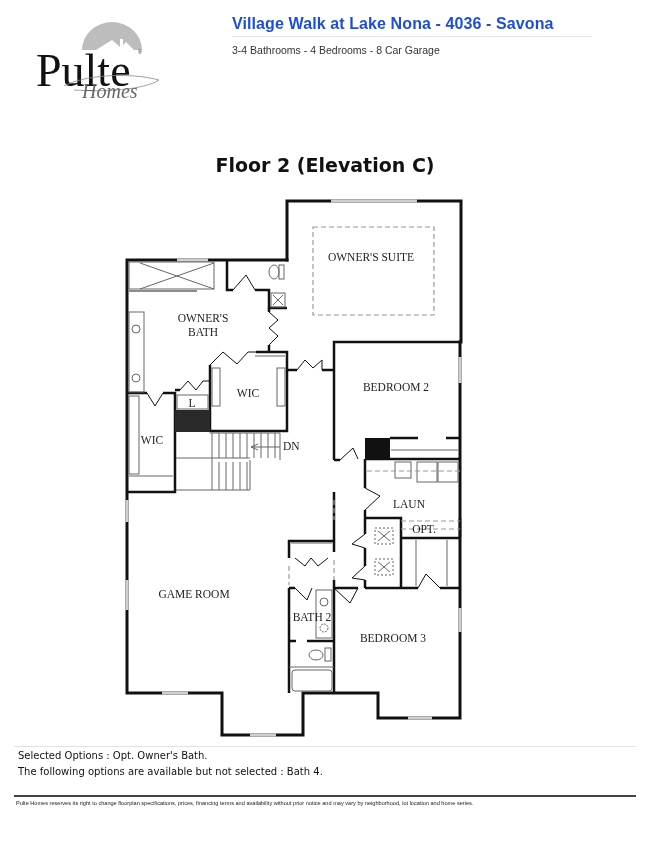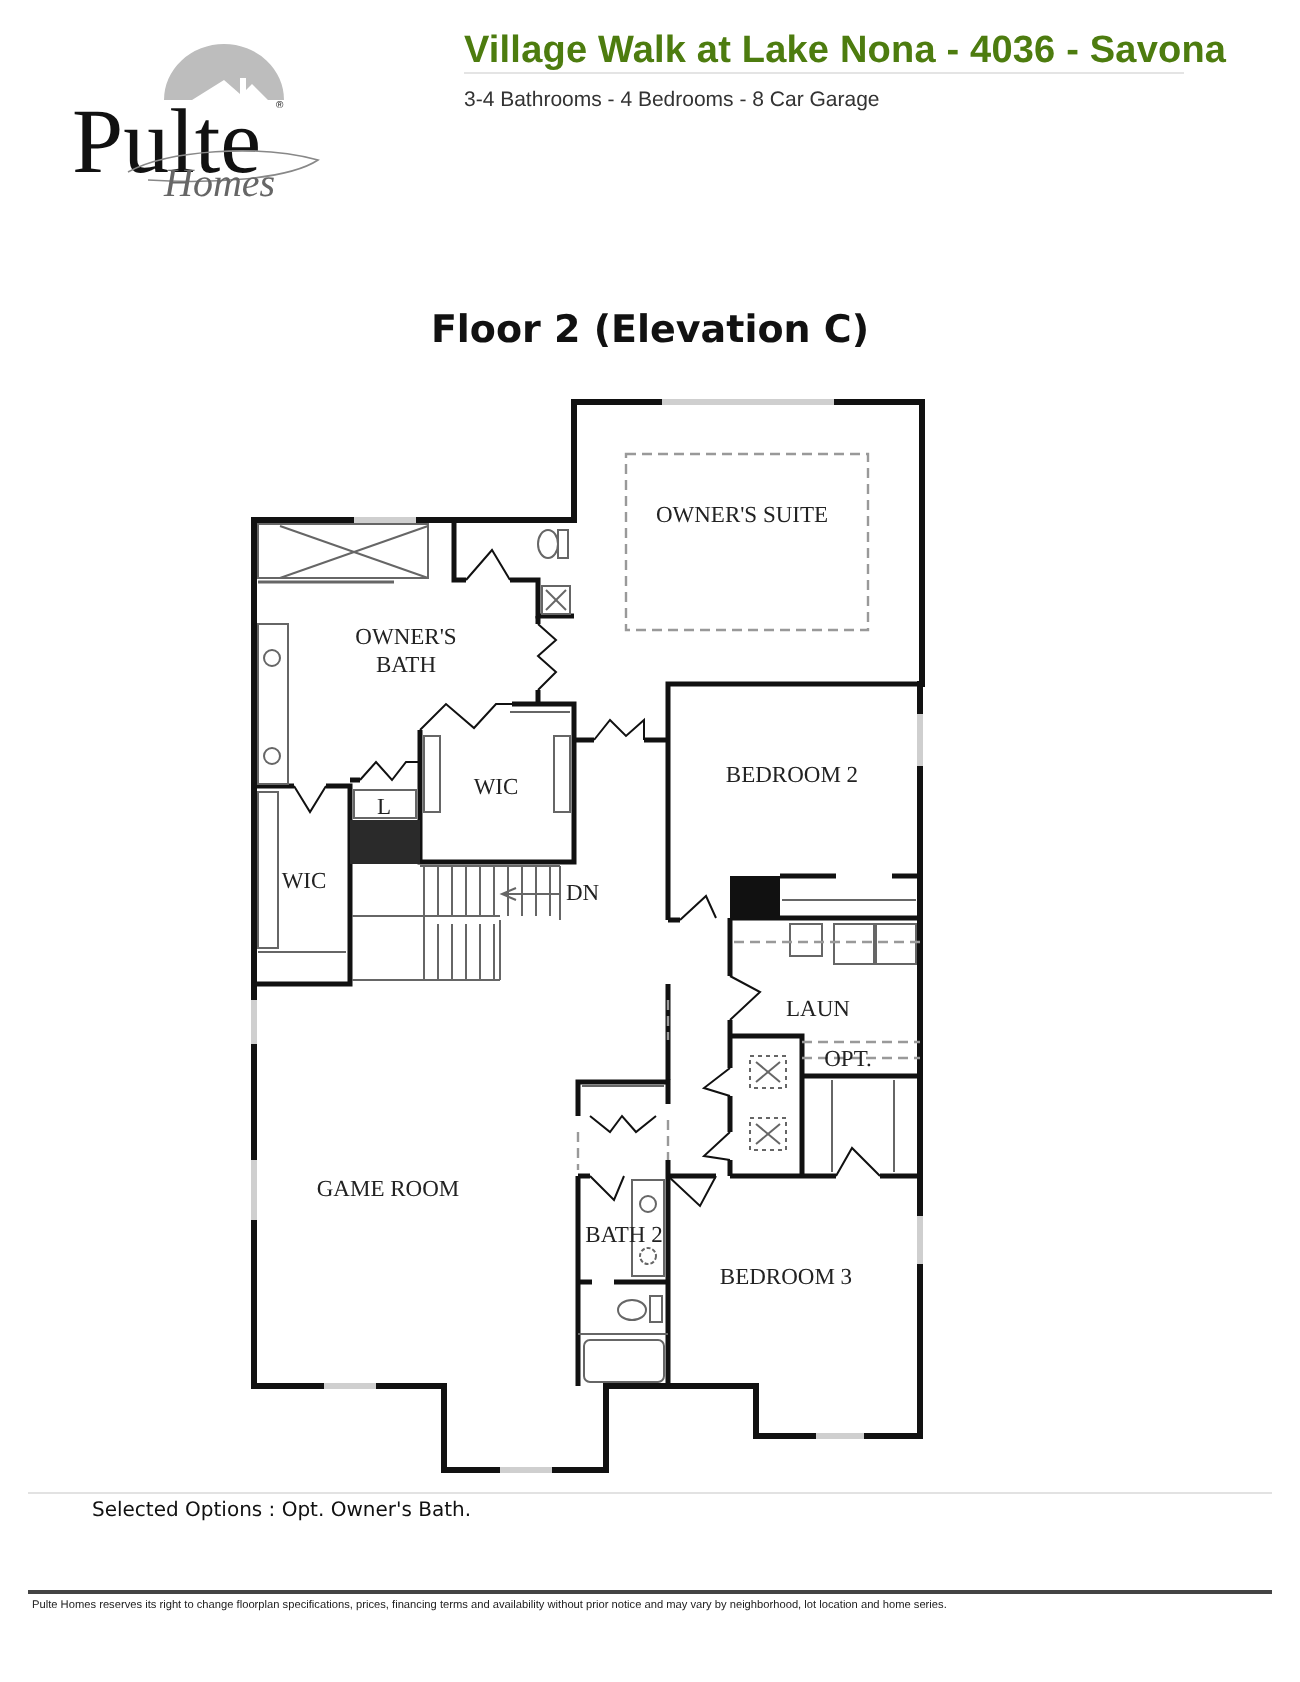--- a/index.html
+++ b/index.html
@@ -1,25 +1,25 @@
 <!DOCTYPE html>
 <html><head>
 <meta charset="utf-8">
 <style>
   html, body { margin:0; padding:0; background:#ffffff; }
   body { width:650px; height:841px; position:relative; overflow:hidden; font-family:"Liberation Sans", sans-serif; color:#111; }
   .logo { position:absolute; left:34px; top:20px; width:130px; height:82px; }
-  .hdr-title { position:absolute; left:232px; top:15px; font-size:19px; font-weight:bold; color:#4d7c0f; letter-spacing:0.1px; }
+  .hdr-title { position:absolute; left:232px; top:15px; font-size:16px; font-weight:bold; color:#1d4ed8; letter-spacing:0.1px; }
   .hdr-rule { position:absolute; left:232px; top:36px; width:360px; border-top:1px solid #e4e4e4; }
   .hdr-sub { position:absolute; left:232px; top:44px; font-size:10.5px; color:#333; }
   .floor-title { position:absolute; left:0; width:650px; top:154px; text-align:center; font-family:"DejaVu Sans", sans-serif; font-weight:bold; font-size:19px; color:#111; }
   .plan { position:absolute; left:0; top:0; width:650px; height:841px; }
   .room-label { font-family:"Liberation Serif", serif; font-size:11.5px; fill:#222; }
   .opt-rule { position:absolute; left:14px; top:746px; width:622px; border-top:1px solid #e2e2e2; }
-  .opts { position:absolute; left:18px; top:748px; font-family:"DejaVu Sans", sans-serif; font-size:10px; line-height:16px; color:#111;margin-left:28px; }
+  .opts { position:absolute; left:18px; top:748px; font-family:"DejaVu Sans", sans-serif; font-size:10px; line-height:16px; color:#111; }
   .foot-rule { position:absolute; left:14px; top:795px; width:622px; border-top:2px solid #444; }
   .disclaimer { position:absolute; left:16px; top:800px; font-size:5.6px; color:#222; white-space:nowrap; }
 </style>
 </head>
 <body>
 
 <svg class="logo" viewBox="0 0 130 82">
   <path d="M48 30 A30 28 0 0 1 108 30 L100 30 L92 22 L89 25 L89 19 L86 19 L86 27 L78 20 L62 30 Z" fill="#bdbdbd"></path>
   <text x="2" y="66" font-family="Liberation Serif, serif" font-size="46" fill="#111">Pulte</text>
   <text x="104" y="34" font-family="Liberation Sans, sans-serif" font-size="5" fill="#111">®</text>
@@ -211,15 +211,16 @@
   <text class="room-label" x="409" y="508" text-anchor="middle">LAUN</text>
   <text class="room-label" x="424" y="533" text-anchor="middle" font-size="9">OPT.</text>
   <text class="room-label" x="194" y="598" text-anchor="middle">GAME ROOM</text>
   <text class="room-label" x="312" y="621" text-anchor="middle" font-size="10.5">BATH 2</text>
   <text class="room-label" x="393" y="642" text-anchor="middle">BEDROOM 3</text>
 </svg>
 
 <div class="opt-rule"></div>
 <div class="opts">
   <div>Selected Options : Opt. Owner's Bath.</div>
+  <div>The following options are available but not selected : Bath 4.</div>
 </div>
 <div class="foot-rule"></div>
 <div class="disclaimer">Pulte Homes reserves its right to change floorplan specifications, prices, financing terms and availability without prior notice and may vary by neighborhood, lot location and home series.</div>
 
 </body></html>

